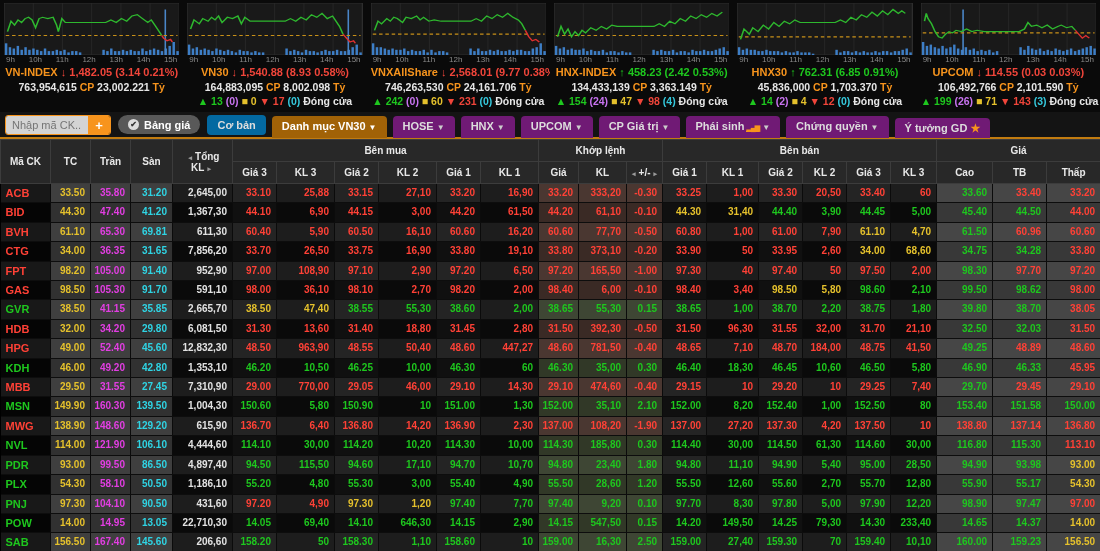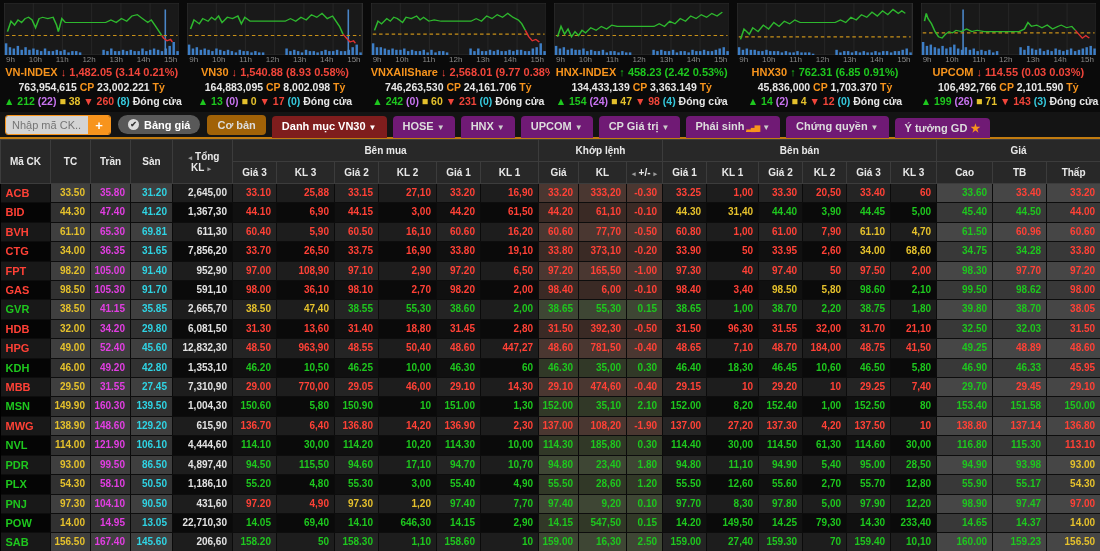--- a/index.html
+++ b/index.html
@@ -18,22 +18,22 @@
   .o{color:#f7941d;} .w{color:#e6e6e6;} .y{color:#e5c12c;} .m{color:#c873f0;} .c{color:#35c8dc;} .r{color:#f0453a;} .u{color:#1ec71e;}
   
   .toolbar{display:flex;align-items:center;gap:7px;height:27px;background:#141414;
     border-bottom:2px solid #c27c10;padding:0 5px;width:1100px;}
   .searchbox{display:flex;border:1px solid #f7941d;border-radius:3px;overflow:hidden;height:20px;}
   .searchbox input{width:82px;border:none;outline:none;background:#d4d4d4;color:#777;font-size:11px;padding:0 6px;font-family:"Liberation Sans",sans-serif;}
   .addbtn{width:22px;background:#f7941d;color:#fff;font-weight:bold;font-size:13px;text-align:center;line-height:20px;cursor:pointer;}
   .pill{display:flex;align-items:center;gap:5px;background:#595959;border-radius:10px;padding:2px 10px;color:#fff;font-size:11px;font-weight:bold;height:19px;}
   .pill .ck{display:inline-block;width:11px;height:11px;border-radius:50%;background:#ddd;color:#333;font-size:8px;line-height:11px;text-align:center;font-weight:bold;}
   .tab{padding:3px 10px;border-radius:4px 4px 0 0;background:#701a75;color:#ddd;font-size:11px;font-weight:bold;white-space:nowrap;cursor:pointer;align-self:flex-end;line-height:14px;}
-  .tab.plain{background:#a16207;border-radius:4px;align-self:center;}
-  .tab.active{background:#7f1d1d;color:#fff;}
+  .tab.plain{background:#0369a1;border-radius:4px;align-self:center;}
+  .tab.active{background:#a16207;color:#fff;}
   .caret{font-size:8px;margin-left:3px;color:#ccc;}
   .tab.active .caret{color:#fff;}
   .mini-chart-ic{color:#f7941d;font-size:7px;letter-spacing:-1px;margin-left:2px;border-bottom:1px solid #f7941d;}
   .star-ic{color:#f7941d;font-size:11px;margin-left:3px;}
   
   table{border-collapse:collapse;table-layout:fixed;width:1100px;}
   th{background:#282828;color:#e8e8e8;font-size:10px;font-weight:bold;border:1px solid #3c3c3c;height:22px;padding:0;}
   .arr{color:#9a9a9a;font-size:7px;margin:0 3px;}
   td{font-size:10px;font-weight:bold;text-align:right;padding:0 5px 0 0;height:18.4px;line-height:18.4px;
      border-right:1px solid #0b0b0b;border-bottom:1px solid #0d0d0d;overflow:hidden;white-space:nowrap;}
@@ -115,21 +115,20 @@
         <span>9h</span>
         <span>10h</span>
         <span>11h</span>
         <span>12h</span>
         <span>13h</span>
         <span>14h</span>
         <span>15h</span>
       </div>
       <div class="l1"><span class="iname">VN-INDEX</span> <span class="dn">↓</span> <span class="dn">1,482.05 (3.14 0.21%)</span></div>
       <div class="l2"><span class="w">763,954,615</span> <span class="o">CP</span> <span class="w">23,002.221</span> <span class="o">Tỷ</span></div>
-      <div class="l3"><span class="u">▲ 212</span> <span class="m">(22)</span> <span class="y">■ 38</span> <span class="r">▼ 260</span> <span class="c">(8)</span> <span class="w">Đóng cửa</span></div>
     </div>
     <div class="idx-panel">
       <svg viewBox="0 0 100 40" preserveAspectRatio="none">
         <rect x="0" y="0" width="100" height="40" fill="#191919" stroke="#333" stroke-width="0.6"></rect>
         <line x1="16.7" y1="0" x2="16.7" y2="40" stroke="#2b2b2b" stroke-width="0.5"></line>
         <line x1="33.3" y1="0" x2="33.3" y2="40" stroke="#2b2b2b" stroke-width="0.5"></line>
         <line x1="50.0" y1="0" x2="50.0" y2="40" stroke="#2b2b2b" stroke-width="0.5"></line>
         <line x1="66.7" y1="0" x2="66.7" y2="40" stroke="#2b2b2b" stroke-width="0.5"></line>
         <line x1="83.3" y1="0" x2="83.3" y2="40" stroke="#2b2b2b" stroke-width="0.5"></line>
         <rect x="0.5" y="32" width="1.4" height="8" fill="#3d7ec6"></rect>

